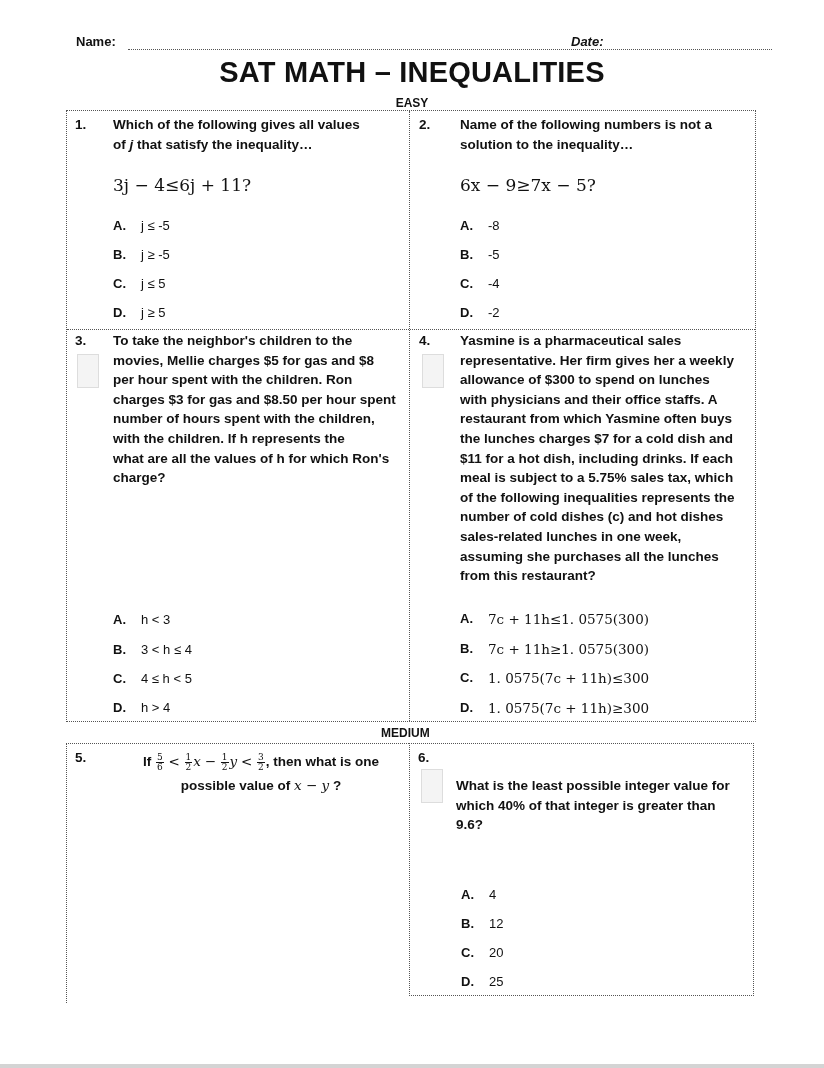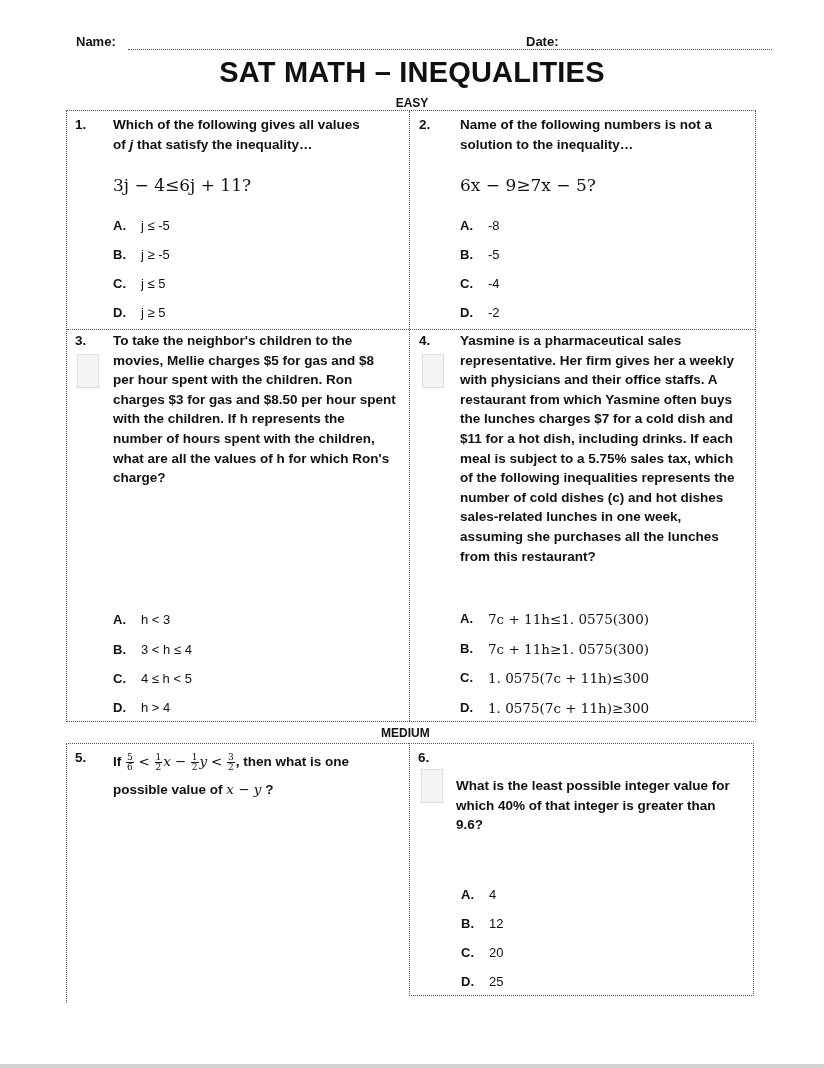--- a/index.html
+++ b/index.html
@@ -6,21 +6,21 @@
   html, body { width: 824px; height: 1068px; background: #ffffff; overflow: hidden; }
   body { font-family: "Liberation Sans", sans-serif; color: #111; position: relative; }
 
   .page-bottom-bar { position: absolute; left: 0; top: 1064px; width: 824px; height: 4px; background: #d4d4d4; }
 
   .header-row { position: absolute; top: 34px; left: 76px; width: 696px; height: 18px; font-size: 13px; font-weight: bold; }
   .header-row .lbl { position: absolute; top: 0; }
   .header-row .line { position: absolute; top: 15px; height: 0; border-bottom: 1px dotted #555; }
   .name-lbl { left: 0; }
   .name-line { left: 52px; width: 482px; }
-  .date-lbl { left: 450px; }
+  .date-lbl { left: 495px; font-style: italic; }
   .date-line { left: 516px; width: 180px; }
 
   .title { position: absolute; top: 56px; left: 0; width: 824px; text-align: center; font-size: 29px; font-weight: bold; letter-spacing: 0.2px; }
 
   .section-label { position: absolute; left: 0; width: 824px; text-align: center; font-size: 12px; font-weight: bold; }
   .easy-label { top: 96px; left: 0; width: 824px; }
   .medium-label { top: 726px; left: 408px; width: 380px; text-align: left; }
   .medium-label span { position: relative; left: -27px; }
 
   .grid { position: absolute; border: 1px dotted #555; }
@@ -116,22 +116,22 @@
   </div>
 
   <div>
     <span class="q-num" style="left:8px; top:222px;">3.</span>
     <div class="q-box" style="left:10px; top:243px;"></div>
     <div class="q" style="left:46px; top:220px; width:296px;">
       <div>To take the neighbor's children to the</div>
       <div>movies, Mellie charges $5 for gas and $8</div>
       <div>per hour spent with the children. Ron</div>
       <div>charges $3 for gas and $8.50 per hour spent</div>
+      <div>number of hours spent with the children,</div>
       <div>with the children. If h represents the</div>
-      <div>number of hours spent with the children,</div>
       <div>what are all the values of h for which Ron's</div>
       <div>charge?</div>
     </div>
     <div class="opt" style="left:46px; top:501px;">
         <span class="letter">A.</span>
         <span class="val">h &lt; 3</span>
       </div>
     <div class="opt" style="left:46px; top:531px;">
         <span class="letter">B.</span>
         <span class="val">3 &lt; h ≤ 4</span>
@@ -145,20 +145,21 @@
         <span class="val">h &gt; 4</span>
       </div>
   </div>
 
   <div>
     <span class="q-num" style="left:352px; top:222px;">4.</span>
     <div class="q-box" style="left:355px; top:243px;"></div>
     <div class="q" style="left:393px; top:220px; width:296px;">
       <div>Yasmine is a pharmaceutical sales</div>
       <div>representative. Her firm gives her a weekly</div>
+      <div>allowance of $300 to spend on lunches</div>
       <div>with physicians and their office staffs. A</div>
       <div>restaurant from which Yasmine often buys</div>
       <div>the lunches charges $7 for a cold dish and</div>
       <div>$11 for a hot dish, including drinks. If each</div>
       <div>meal is subject to a 5.75% sales tax, which</div>
       <div>of the following inequalities represents the</div>
       <div>number of cold dishes (c) and hot dishes</div>
       <div>sales-related lunches in one week,</div>
       <div>assuming she purchases all the lunches</div>
       <div>from this restaurant?</div>
@@ -180,31 +181,31 @@
         <span class="val m">1. 0575(7c + 11h)≥300</span>
       </div>
   </div>
 </div>
 
 <div class="section-label medium-label"><span>MEDIUM</span></div>
 
 <div class="med-left">
   <span class="q-num" style="left:8px; top:6px;">5.</span>
   <div class="q" style="left:46px; top:4px; width:296px; line-height:26px;">
-    <div style="white-space:nowrap;">
+    <div style="white-space:nowrap;margin-left:30px;">
       <span>If</span>
       <span class="frac"><span class="n">5</span><span class="d">6</span></span>
       <span class="mo">&lt;</span>
       <span class="frac"><span class="n">1</span><span class="d">2</span></span><span class="mi">x</span>
       <span class="mo">−</span>
       <span class="frac"><span class="n">1</span><span class="d">2</span></span><span class="mi">y</span>
       <span class="mo">&lt;</span>
       <span class="frac"><span class="n">3</span><span class="d">2</span></span><span>, then what is one</span>
     </div>
-    <div style="line-height:28px;"><span>possible value of </span><span class="mi">x − y</span><span> ?</span></div>
+    <div style="line-height:20px;text-align:center;"><span>possible value of </span><span class="mi">x − y</span><span> ?</span></div>
   </div>
 </div>
 
 <div class="med-right">
   <span class="q-num" style="left:8px; top:6px;">6.</span>
   <div class="q-box" style="left:11px; top:25px;"></div>
   <div class="q" style="left:46px; top:12px; width:296px;margin-top:20px;">
     <div>What is the least possible integer value for</div>
     <div>which 40% of that integer is greater than</div>
     <div>9.6?</div>

